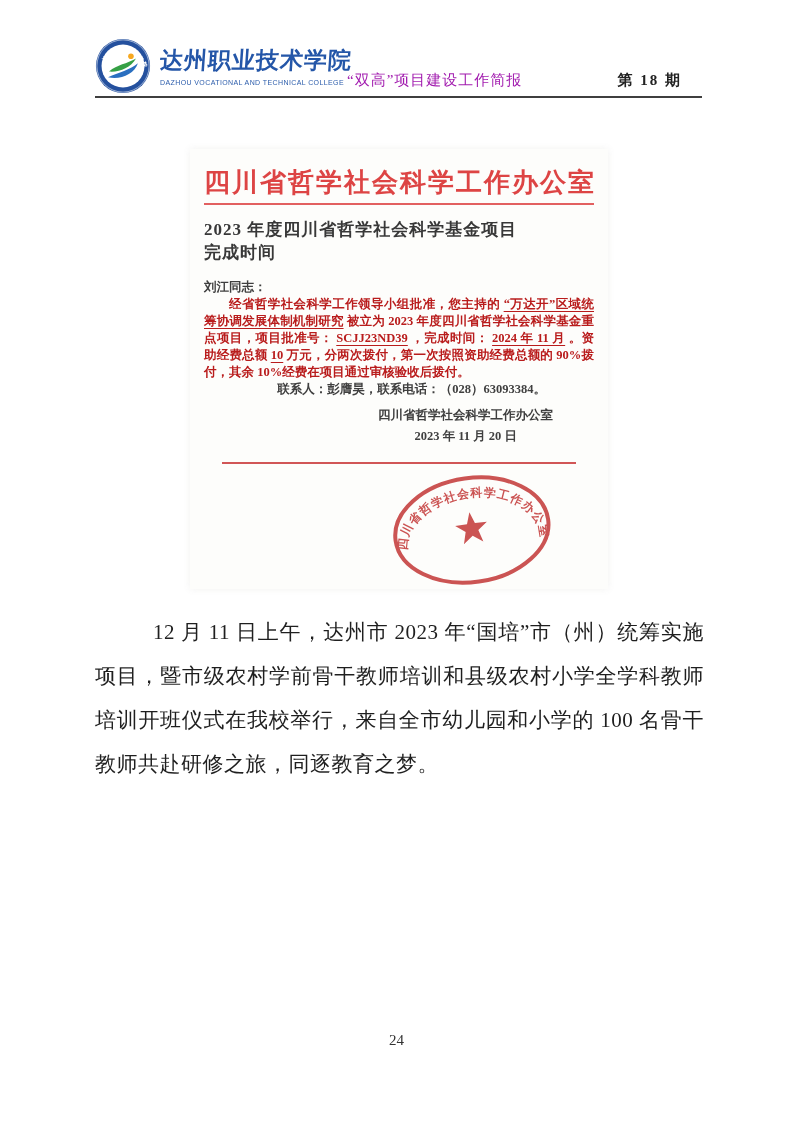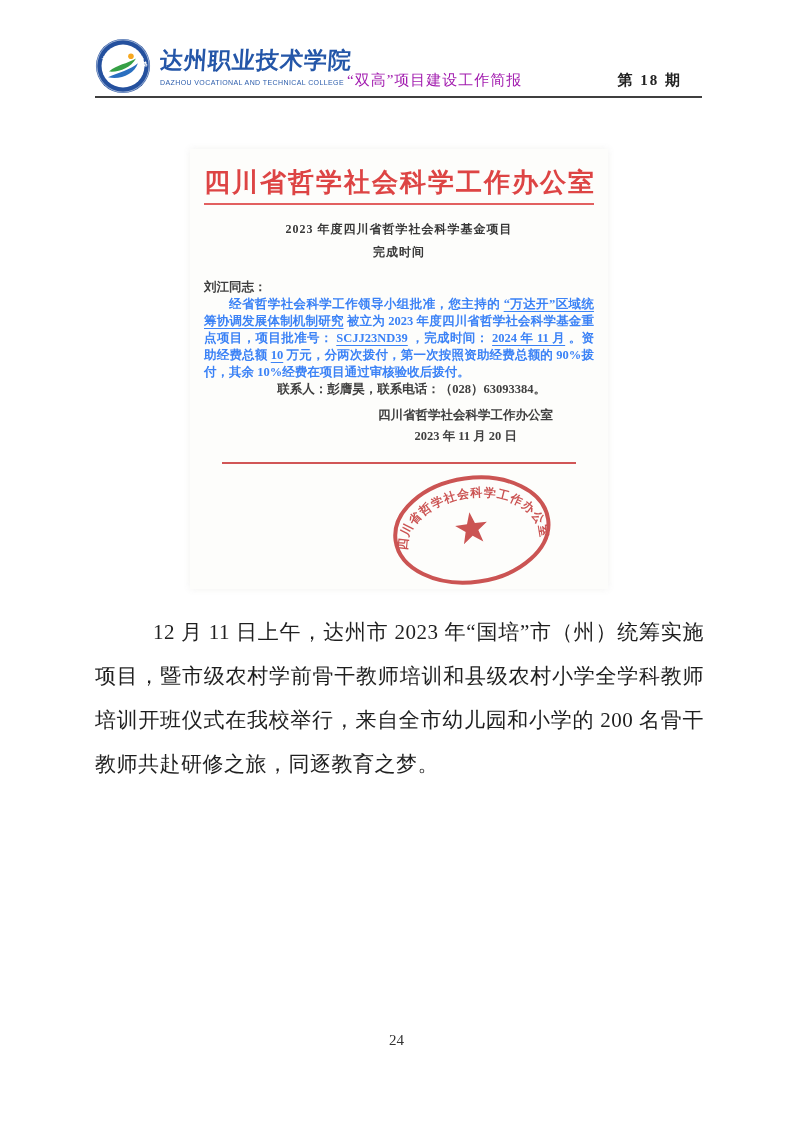--- a/index.html
+++ b/index.html
@@ -50,25 +50,25 @@
     color: #3f3f3f;
     filter: blur(0.2px);
     font-family: Liberation Serif, serif;
   }
   .l-office {
     margin-top: 2px; text-align: center;
     font-size: 26px; font-weight: 700; color: #dd4444; letter-spacing: 2px;
     white-space: nowrap;
   }
   .l-rule { height: 2px; background: #dd4444; margin-top: 3px; opacity: 0.85; }
-  .l-title { margin-top: 13px; text-align: center; font-size: 12px; font-weight: 700; line-height: 23px; color: #383838; letter-spacing: 1px; }
+  .l-title { margin-top: 13px; text-align: left; font-size: 17px; font-weight: 700; line-height: 23px; color: #383838; letter-spacing: 1px; }
   .l-salutation { margin-top: 15px; font-size: 12.5px; font-weight: 700; }
   .l-para {
     font-size: 12.5px; font-weight: 700; line-height: 17px;
-    text-align: justify; text-indent: 2em; color: #3b82f6;
+    text-align: justify; text-indent: 2em; color: #b91c1c;
   }
   .u { text-decoration: underline; text-underline-offset: 3px; text-decoration-thickness: 1px; }
   .l-contact { font-size: 12.5px; font-weight: 700; line-height: 17px; text-indent: 2em; text-align: center; }
   .l-sign { margin-top: 7px; text-align: right; padding-right: 41px; font-size: 12.5px; font-weight: 700; line-height: 21px; }
   .l-date { text-align: right; padding-right: 77px; font-size: 12.5px; font-weight: 700; line-height: 21px; }
   .l-bottomrule { width: 354px; height: 2px; background: #cc4444; margin: 15px auto 0; opacity: 0.9; }
   .stamp {
     position: absolute; left: 196px; top: 322px;
     width: 172px; height: 120px;
     transform: rotate(-8deg);
@@ -134,17 +134,17 @@
     <svg class="stamp" viewBox="0 0 172 120" aria-hidden="true">
       <ellipse cx="86" cy="59" rx="77" ry="52" fill="none" stroke="#c63c3c" stroke-width="4"></ellipse>
       <path id="stamp-arc" d="M 21,82 A 67,45 0 1 1 151,82" fill="none"></path>
       <text font-size="12" fill="#c63c3c" font-weight="bold" letter-spacing="1">
         <textPath href="#stamp-arc" startOffset="12">四川省哲学社会科学工作办公室</textPath>
       </text>
       <polygon points="86,41 90,52.5 102,52.8 92.4,60 95.8,72 86,64.8 76.2,72 79.6,60 70,52.8 82,52.5" fill="#c63c3c"></polygon>
     </svg>
   </section>
 
-  <p class="body-para">12 月 11 日上午，达州市 2023 年“国培”市（州）统筹实施项目，暨市级农村学前骨干教师培训和县级农村小学全学科教师培训开班仪式在我校举行，来自全市幼儿园和小学的 200 名骨干教师共赴研修之旅，同逐教育之梦。</p>
+  <p class="body-para">12 月 11 日上午，达州市 2023 年“国培”市（州）统筹实施项目，暨市级农村学前骨干教师培训和县级农村小学全学科教师培训开班仪式在我校举行，来自全市幼儿园和小学的 100 名骨干教师共赴研修之旅，同逐教育之梦。</p>
 
   <div class="pageno">24</div>
 
 </div>
 
 </body></html>

